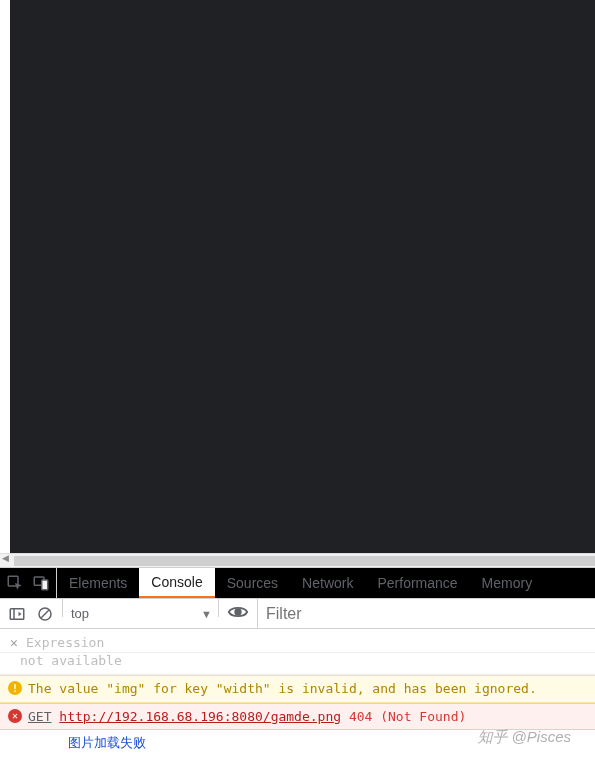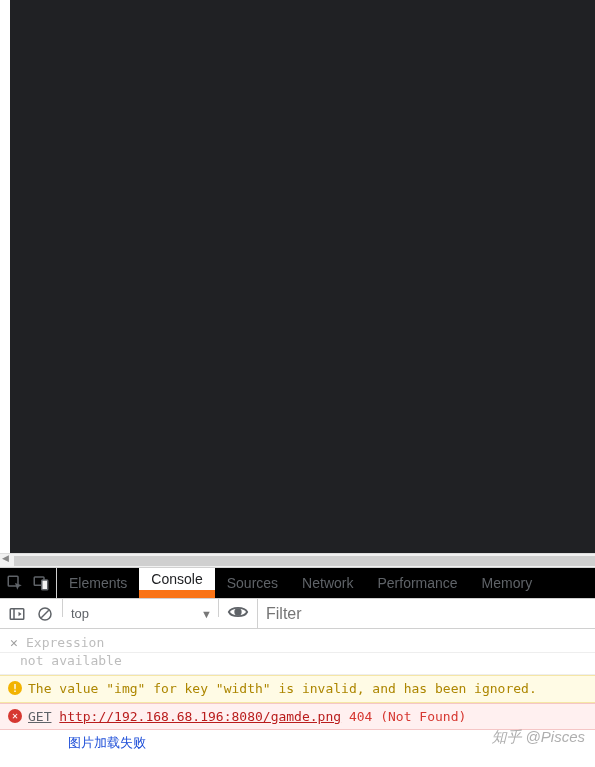--- a/index.html
+++ b/index.html
@@ -63,21 +63,21 @@
   .tab {
     padding: 0 12px;
     display: flex;
     align-items: center;
     height: 100%;
     cursor: pointer;
     white-space: nowrap;
   }
   .tab.active {
     color: #202124;
-    border-bottom: 8px solid #f97316;
+    border-bottom: 2px solid #f97316;
     margin-bottom: -1px;
     background: #fff;
   }
   .toolbar {
     display: flex;
     align-items: flex-start;
     height: 30px;
     border-bottom: 1px solid #d0d0d0;
     background: #fff;
     font-size: 13px;
@@ -162,21 +162,21 @@
   .warn { background: #fffbe5; color: #ad8600; border-top: 1px solid #f5e6a6; border-bottom: 1px solid #f5e6a6; }
   .warn .lvl-icon { background: #f2b300; }
   .err-row { background: #fff0f0; color: #d63831; border-top: 1px solid #f5c6c6; border-bottom: 1px solid #f5c6c6; }
   .err-row .lvl-icon { background: #d63831; }
   .err-method { color: #5f6368; text-decoration: underline; }
   .err-url { color: #b91c1c; text-decoration: underline; }
   .err-status { color: #d63831; }
   .log { color: #1d4ed8; margin-left: 40px; }
   .watermark {
     position: fixed;
-    right: 10px;
+    right: 24px;
     bottom: 20px;
     color: rgba(120,120,120,0.6);
     font-size: 15px;
     font-style: italic;
     pointer-events: none;
   }
 </style>
 </head>
 <body>
 

